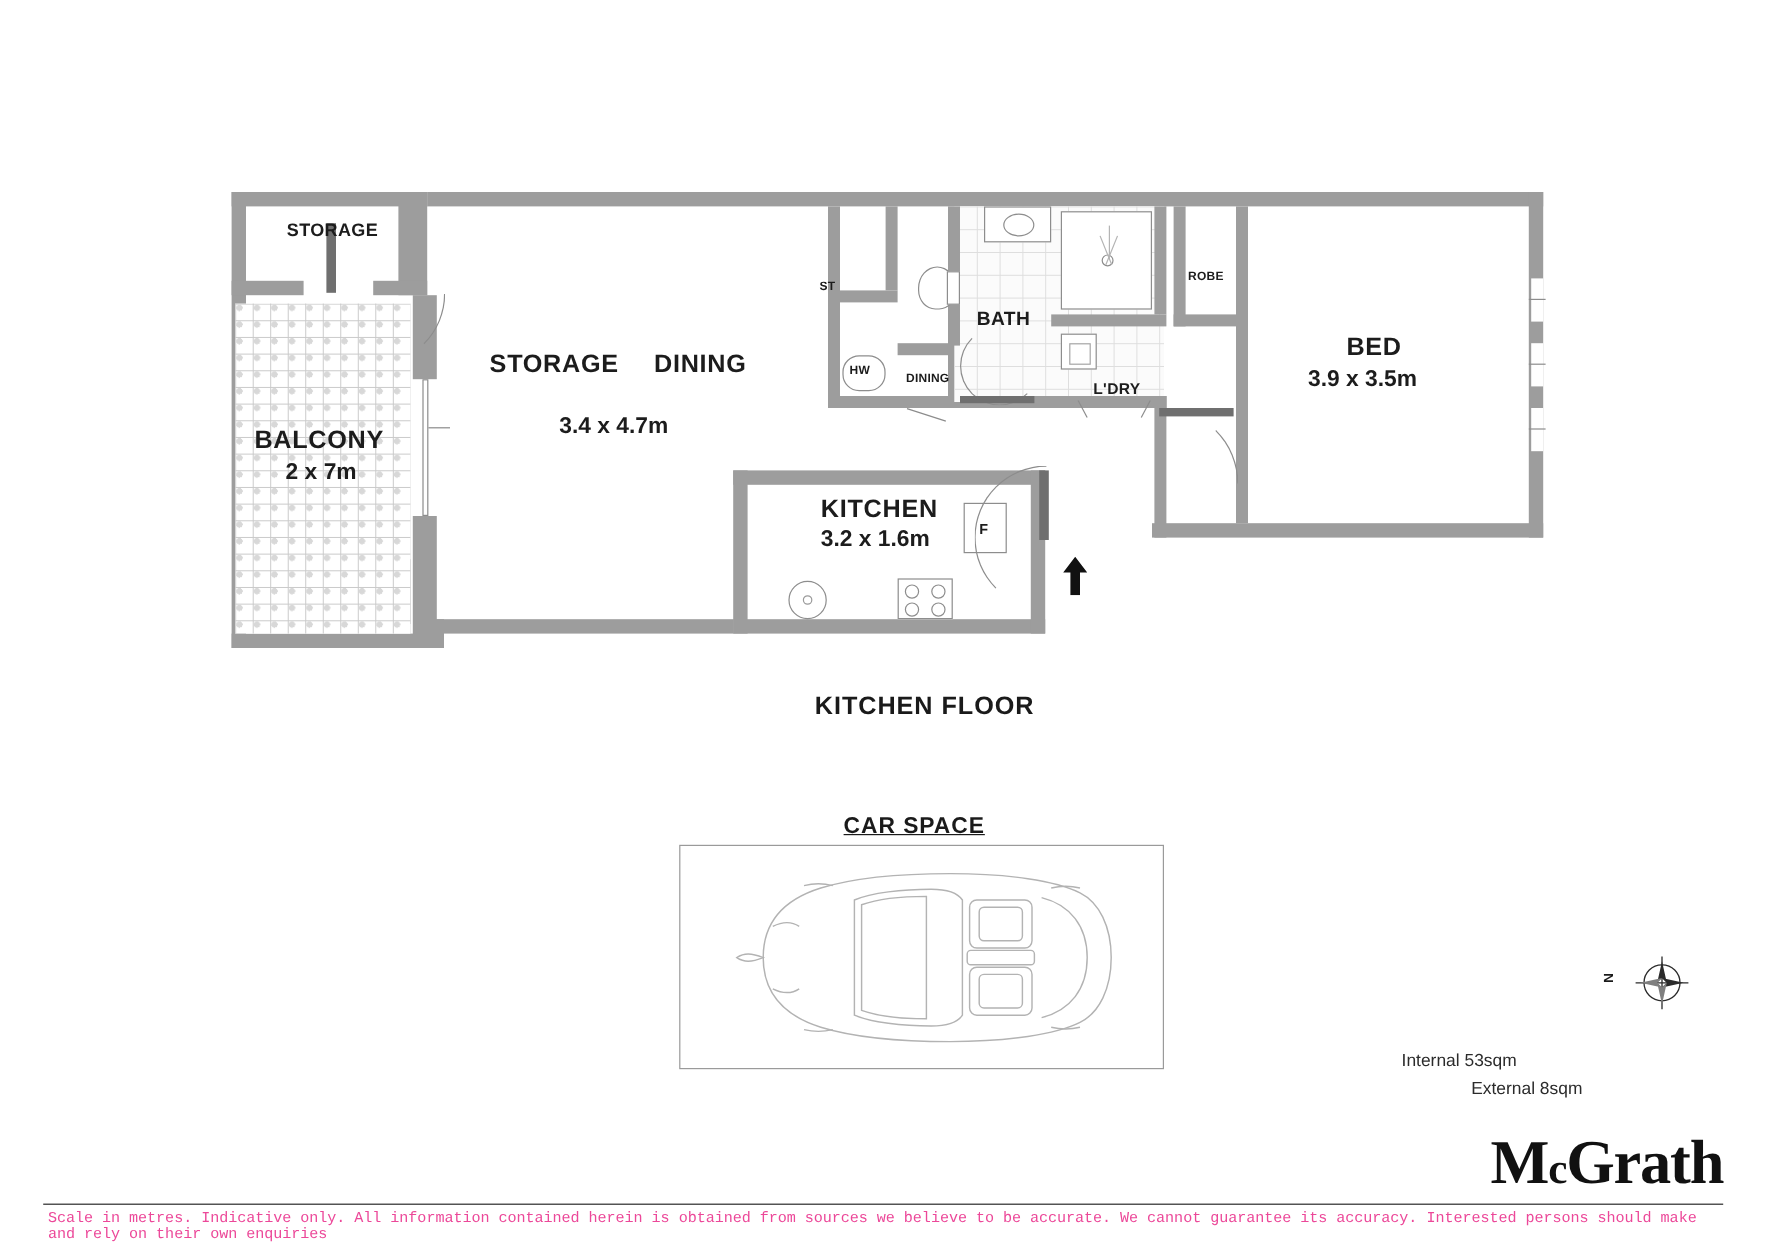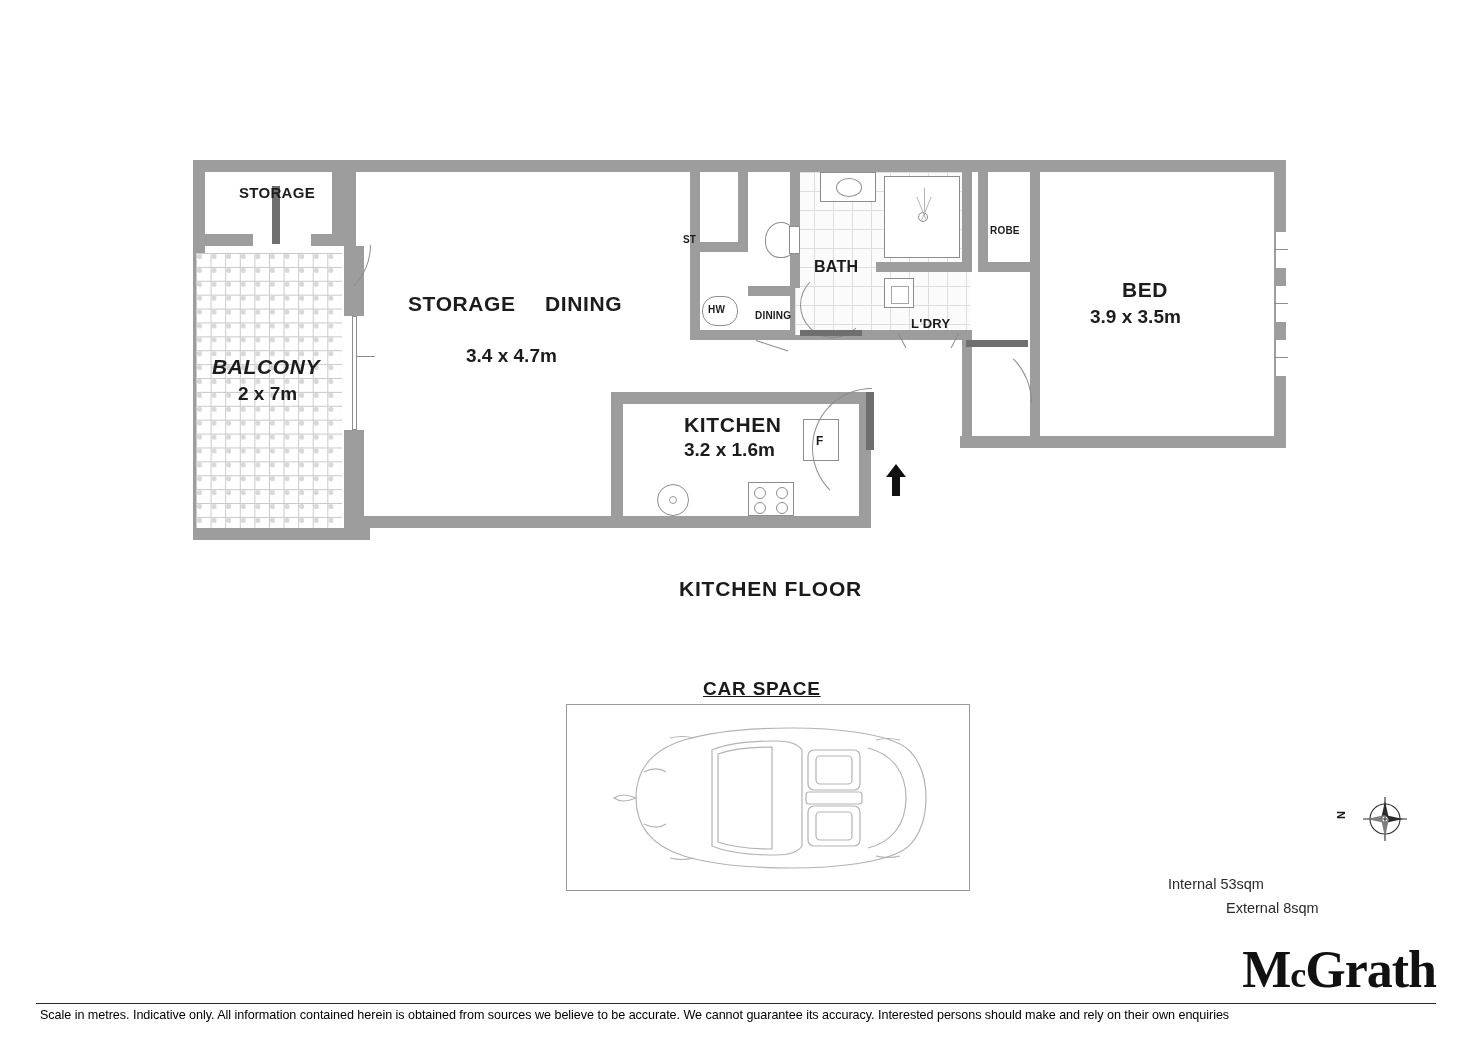--- a/index.html
+++ b/index.html
@@ -70,22 +70,23 @@
     width: 1400px;
     height: 1px;
     background: #2a2a2a;
   }
   #disclaimer {
     position: absolute;
     left: 40px;
     top: 1008px;
     width: 1396px;
     font-size: 12.6px;
-    color: #000000;
+    color: #ec4899;
     letter-spacing: -0.05px;
+    font-family: Liberation Mono, monospace;
   }
 
   
   #brand {
     position: absolute;
     right: 36px;
     top: 944px;
     font-family: "Liberation Serif", serif;
     font-size: 52px;
     font-weight: 700;
@@ -285,21 +286,21 @@
 
   <div class="abs" style="left:898px; top:334px; width:22px; height:16px; border-left:1.3px solid #8c8c8c; transform:rotate(-28deg); transform-origin:top left;"></div>
   <div class="abs" style="left:936px; top:334px; width:22px; height:16px; border-right:1.3px solid #8c8c8c; transform:rotate(28deg); transform-origin:top right;"></div>
 
   <svg id="entry-arrow" viewBox="0 0 24 32">
     <polygon points="12,0 22,13 16,13 16,32 8,32 8,13 2,13" fill="#111"></polygon>
   </svg>
 
   <div class="lbl small-cap" style="left:239px; top:184px; font-size:15px;">STORAGE</div>
 
-  <div class="lbl room-name" style="left:212px; top:355px;font-style:italic;">BALCONY</div>
+  <div class="lbl room-name" style="left:212px; top:355px;">BALCONY</div>
   <div class="lbl room-dim" style="left:238px; top:383px;">2 x 7m</div>
 
   <div class="lbl room-name" style="left:408px; top:292px;">STORAGE</div>
   <div class="lbl room-name" style="left:545px; top:292px;">DINING</div>
   <div class="lbl room-dim" style="left:466px; top:345px;">3.4 x 4.7m</div>
 
   <div class="lbl room-name" style="left:684px; top:413px;">KITCHEN</div>
   <div class="lbl room-dim" style="left:684px; top:439px;">3.2 x 1.6m</div>
 
   <div class="lbl room-name" style="left:1122px; top:278px;">BED</div>

